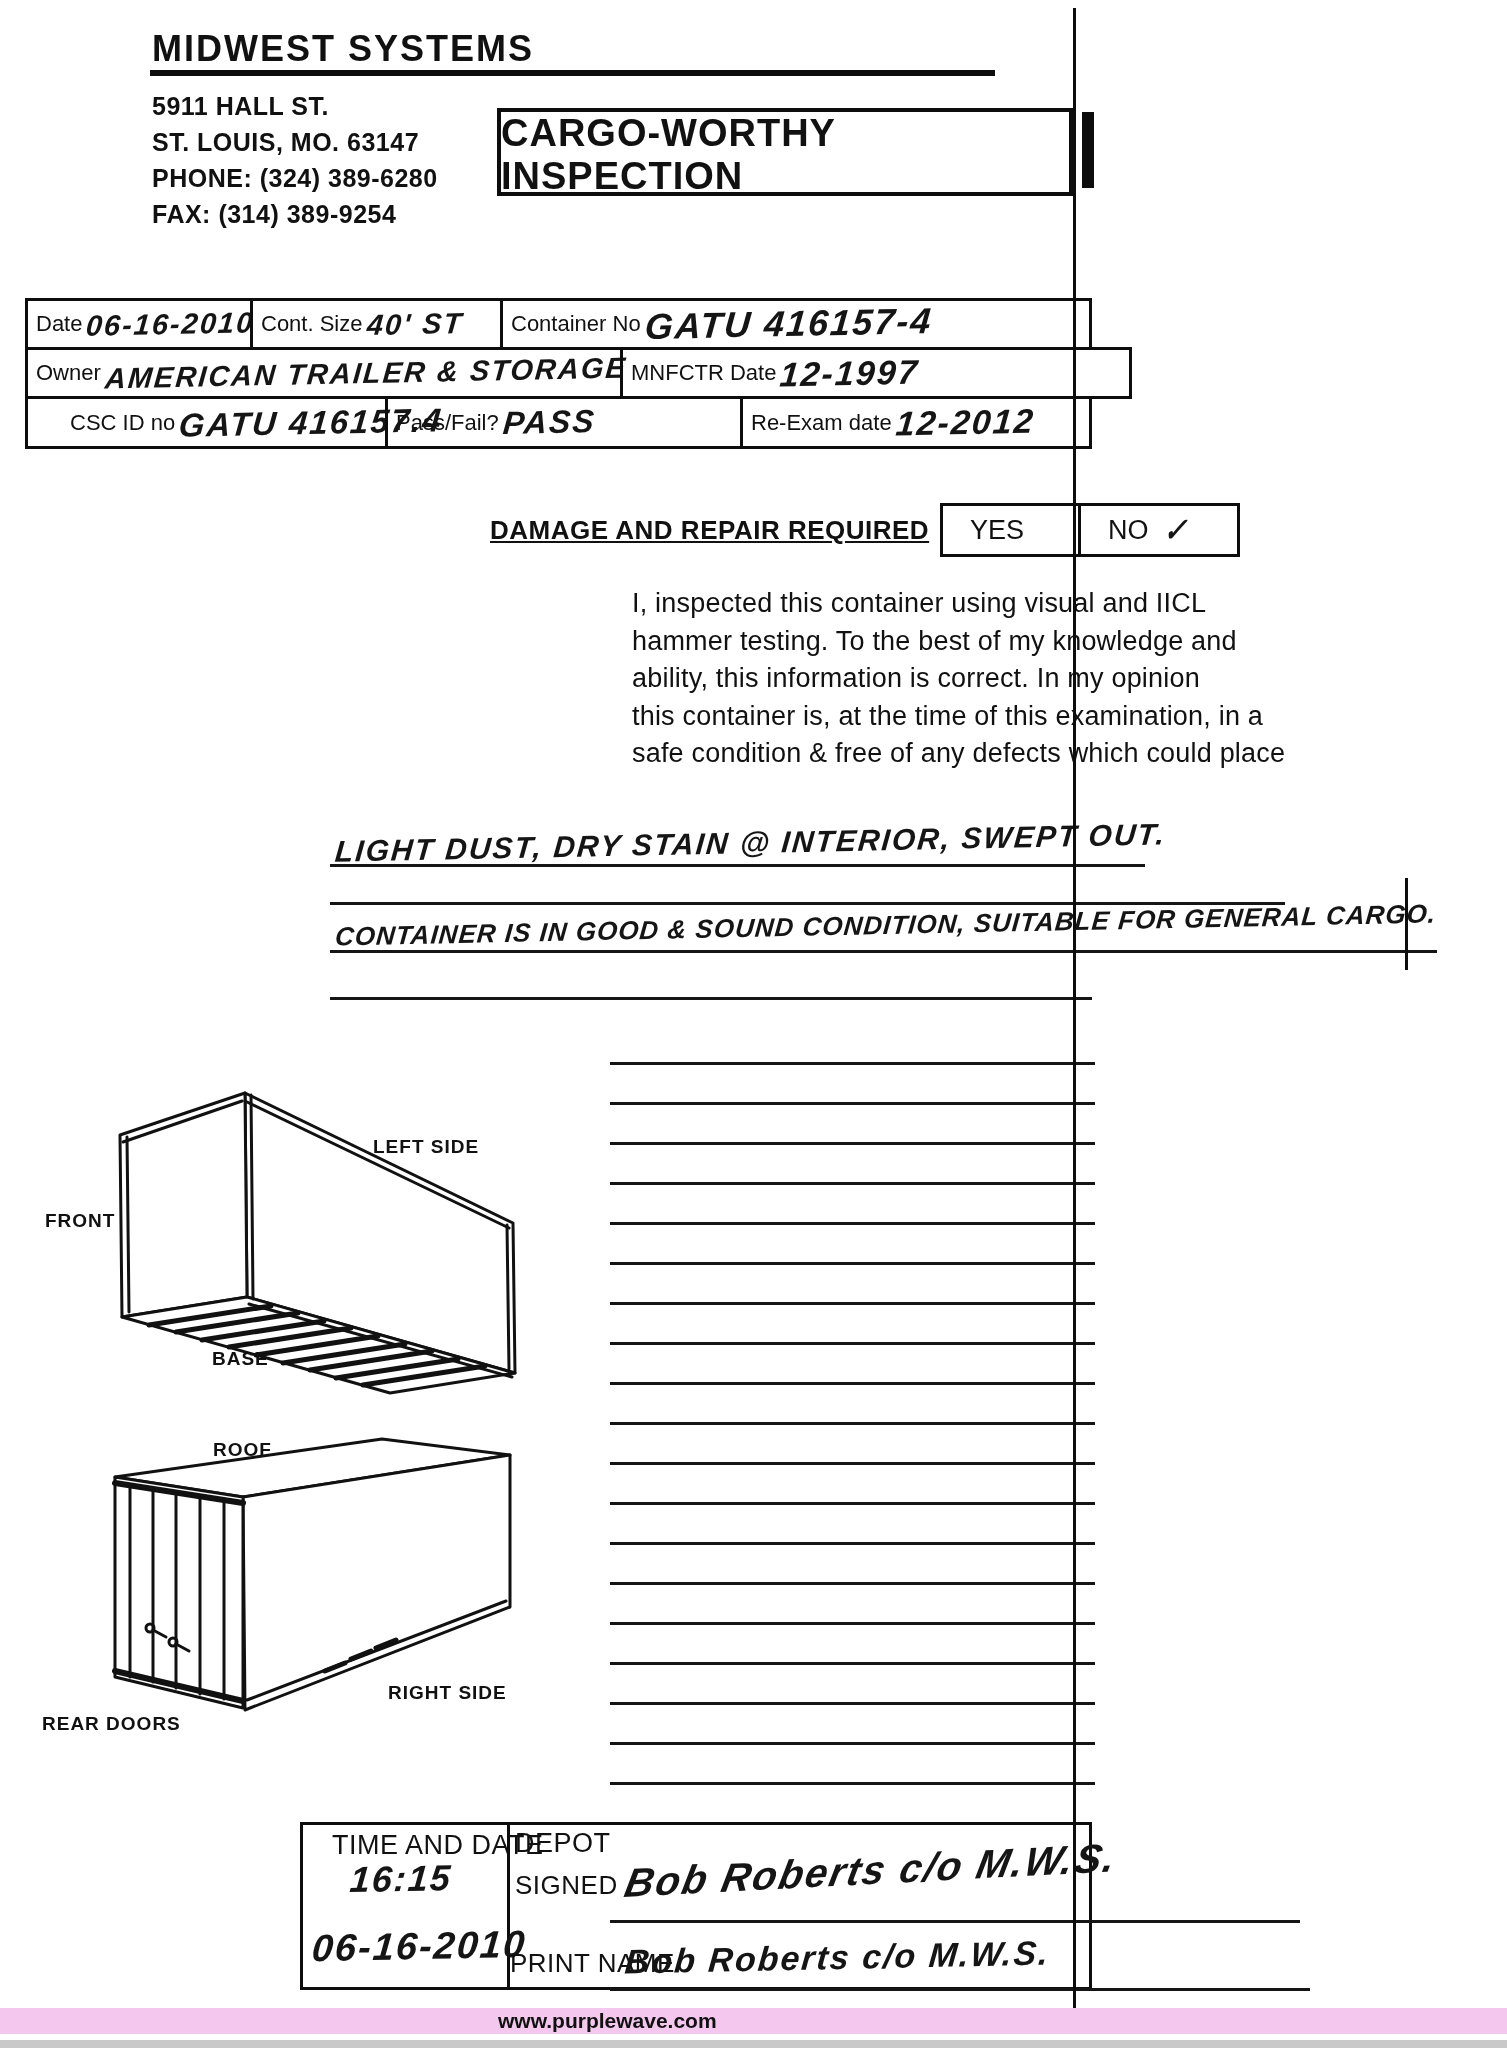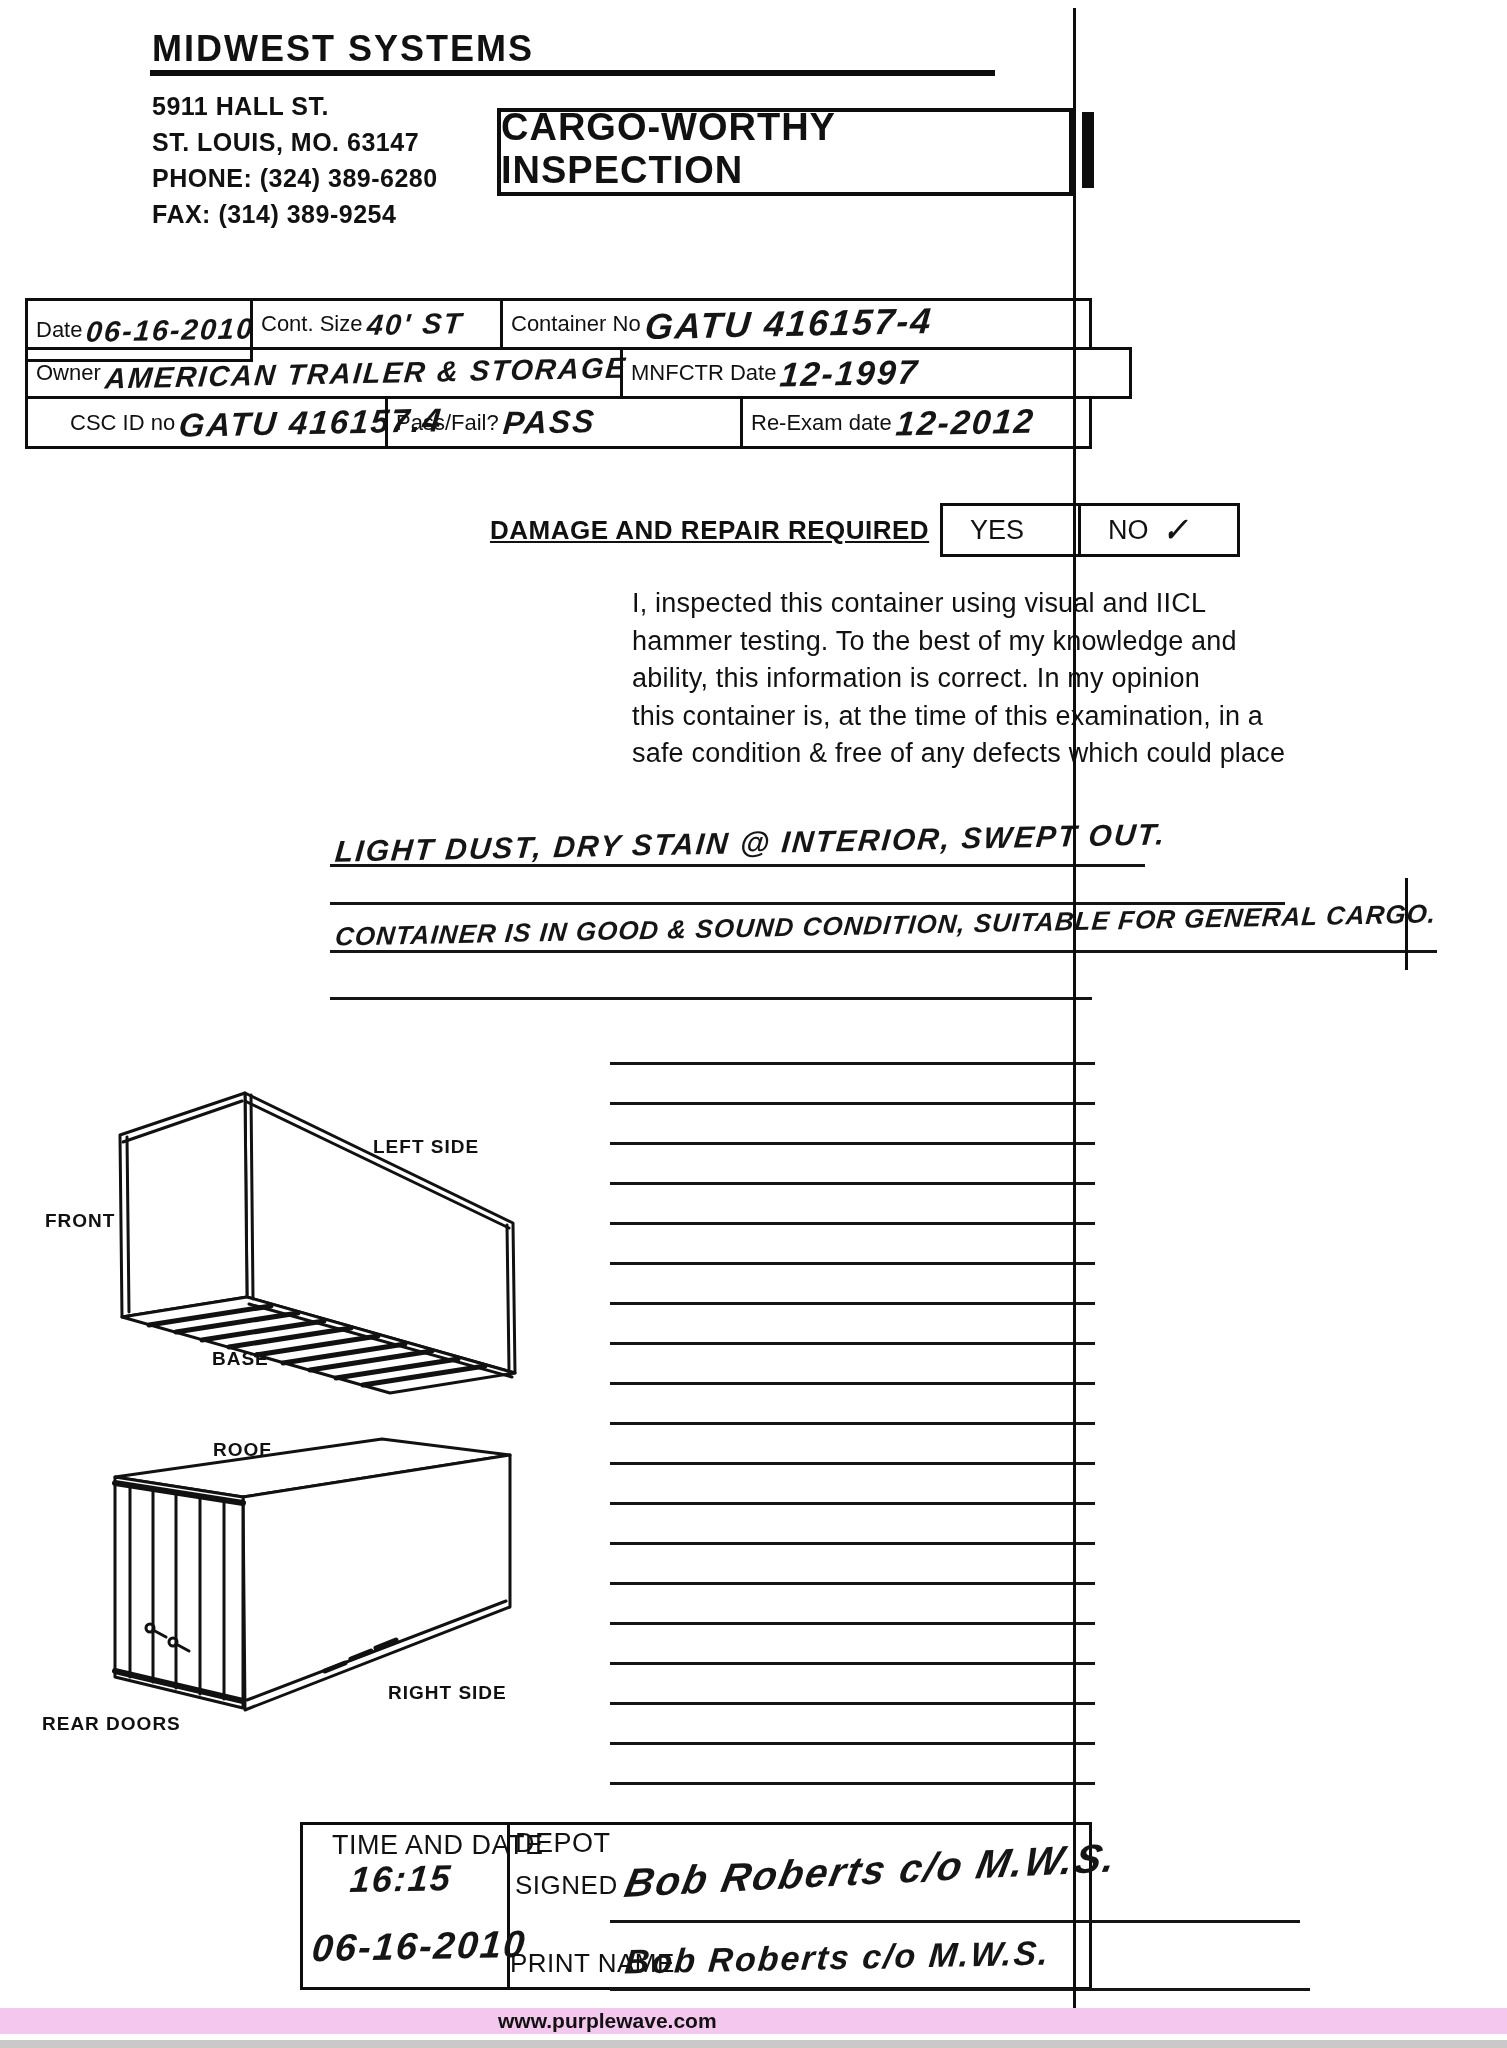--- a/index.html
+++ b/index.html
@@ -13,21 +13,21 @@
     font-family:cursive,sans-serif;
     font-style:italic;font-weight:bold;letter-spacing:2px;
     display:inline-block;transform:rotate(-1.2deg) skewX(-6deg);
     white-space:nowrap;color:#151515;
   }
   .company-name{font-size:36px;font-weight:bold;letter-spacing:2px;}
   .addr{font-size:25px;font-weight:bold;letter-spacing:0.5px;}
   .hrule{background:#0d0d0d;height:6px;}
   .vrule{background:#0d0d0d;width:3px;}
   .title-box{
-    border:4px solid #0d0d0d;display:flex;align-items:flex-end;justify-content:center;
+    border:4px solid #0d0d0d;display:flex;align-items:flex-start;justify-content:center;
   }
   .title-text{font-size:38px;font-weight:bold;letter-spacing:1px;}
   .cell{
     border:3px solid #0d0d0d;box-sizing:border-box;display:flex;align-items:center;
     padding-left:8px;overflow:visible;background:transparent;
   }
   .cell .lbl{font-size:22px;white-space:nowrap;}
   .cell .hw{font-size:29px;margin-left:4px;}
   .dmg-label{font-size:26px;font-weight:bold;text-decoration:underline;letter-spacing:0.5px;}
   .yesno{font-size:27px;padding-left:27px;}
@@ -53,21 +53,21 @@
   <div class="abs addr" style="left:152px;top:92px;">5911 HALL ST.</div>
   <div class="abs addr" style="left:152px;top:128px;">ST. LOUIS, MO. 63147</div>
   <div class="abs addr" style="left:152px;top:164px;">PHONE: (324) 389-6280</div>
   <div class="abs addr" style="left:152px;top:200px;">FAX: (314) 389-9254</div>
 
   <div class="abs title-box" style="left:497px;top:108px;width:568px;height:80px;">
     <span class="title-text">CARGO-WORTHY INSPECTION</span>
   </div>
   <div class="abs" style="left:1082px;top:112px;width:12px;height:76px;background:#0d0d0d;"></div>
 
-  <div class="abs cell" style="left:25px;top:298px;width:228px;height:64px;">
+  <div class="abs cell" style="left:25px;top:298px;width:228px;height:52px;">
     <span class="lbl">Date</span>
     <span class="hw">06-16-2010</span>
   </div>
   <div class="abs cell" style="left:250px;top:298px;width:253px;height:52px;">
     <span class="lbl">Cont. Size</span>
     <span class="hw">40' ST</span>
   </div>
   <div class="abs cell" style="left:500px;top:298px;width:592px;height:52px;">
     <span class="lbl">Container No</span>
     <span class="hw" style="font-size:36px;">GATU 416157-4</span>

